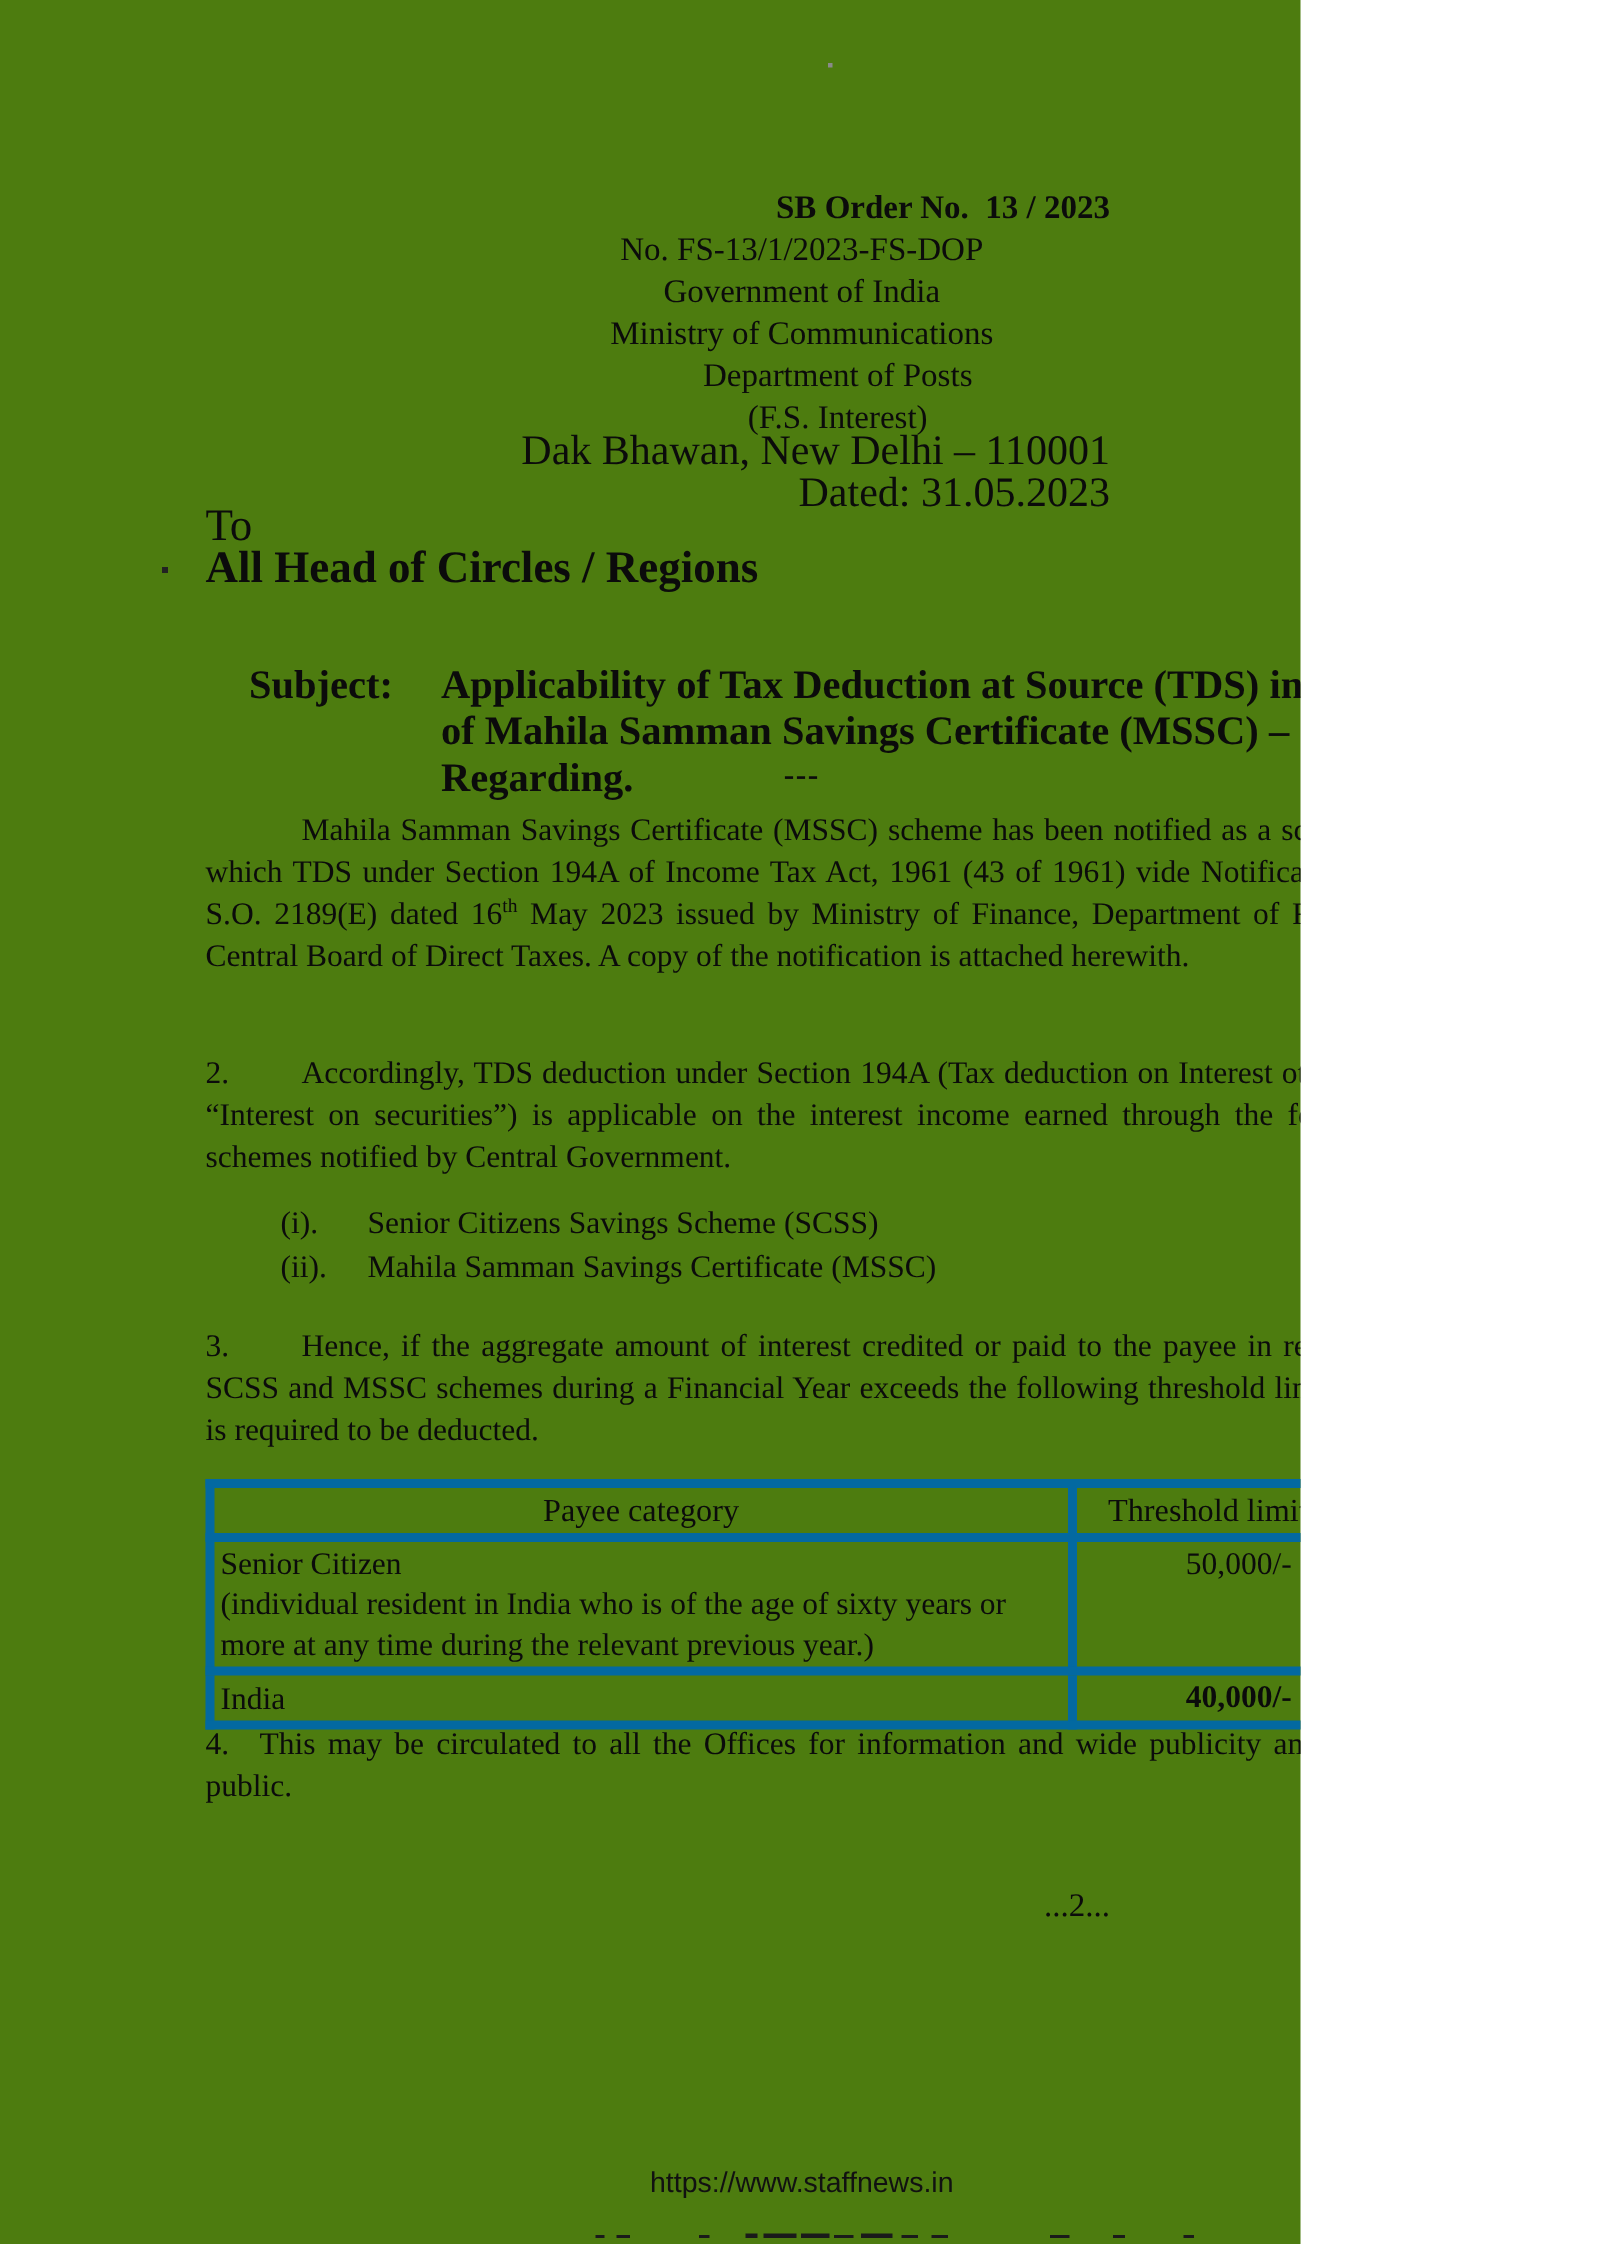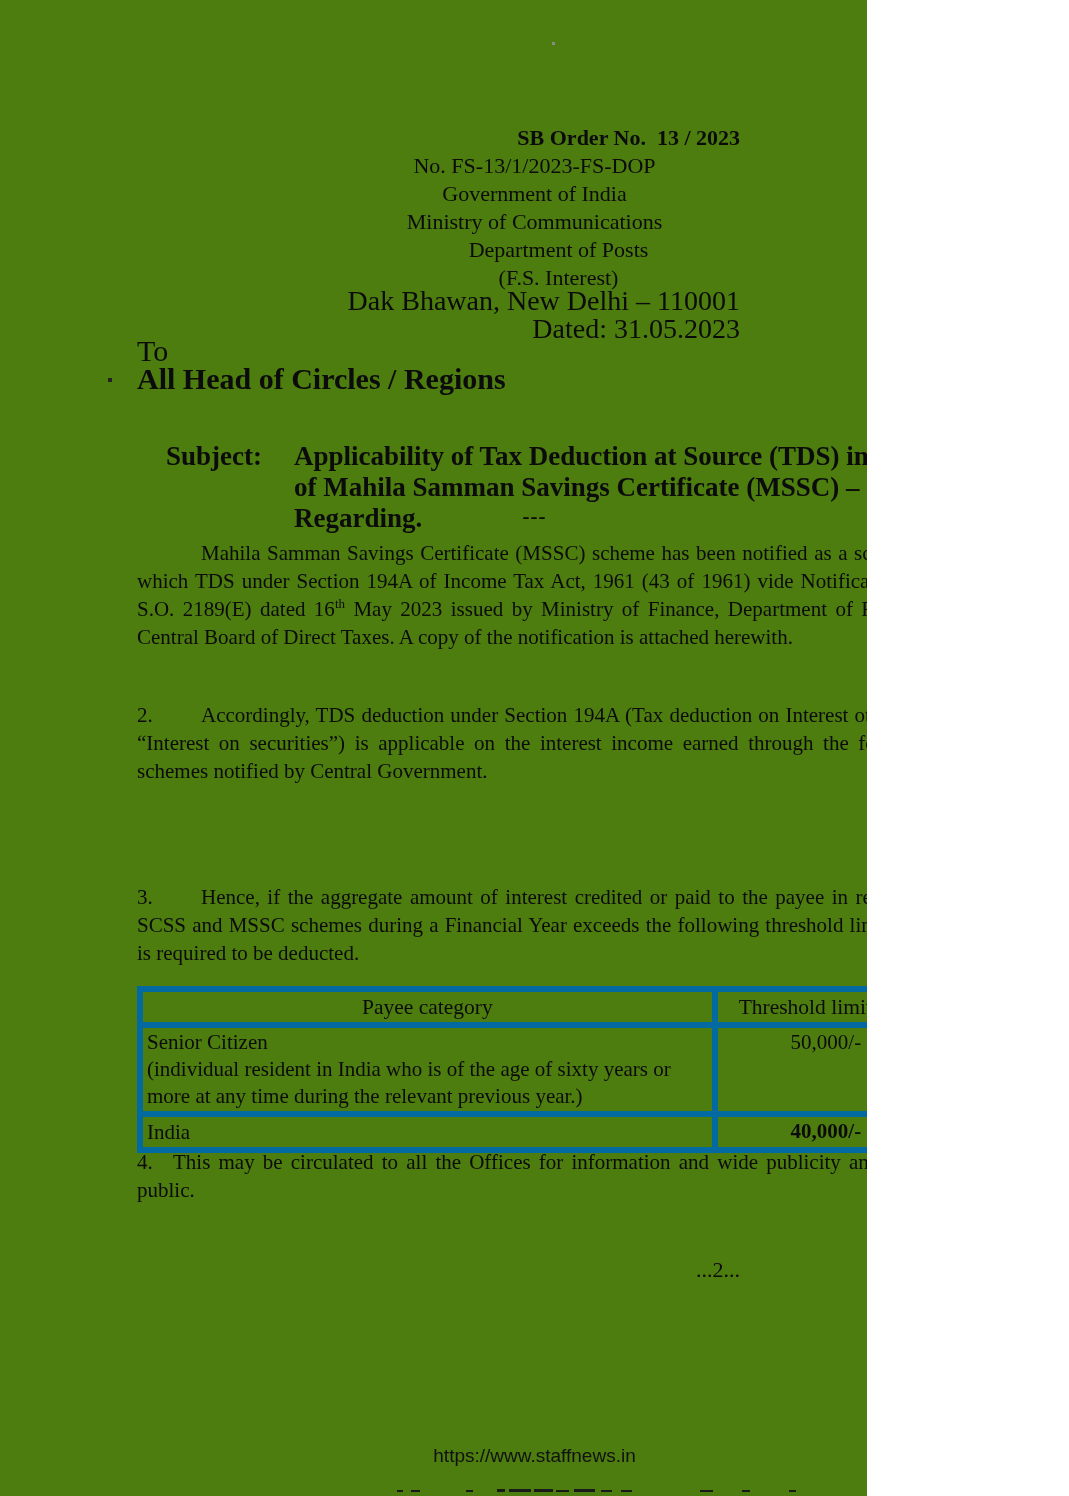--- a/index.html
+++ b/index.html
@@ -145,20 +145,24 @@
     <span class="subj-label">Subject:</span>
     <span class="subj-text">Applicability of Tax Deduction at Source (TDS) in respect of Mahila Samman Savings Certificate (MSSC) – Regarding.</span>
   </div>
 
   <div class="separator">---</div>
 
   <div class="para para1"><span>Mahila Samman Savings Certificate (MSSC) scheme has been notified as a scheme in which TDS under Section 194A of Income Tax Act, 1961 (43 of 1961) vide Notification No. S.O. 2189(E) dated 16</span><sup>th</sup><span> May 2023 issued by Ministry of Finance, Department of Revenue, Central Board of Direct Taxes. A copy of the notification is attached herewith.</span></div>
 
   <div class="para para2"><span class="num">2.</span><span>Accordingly, TDS deduction under Section 194A (Tax deduction on Interest other than “Interest on securities”) is applicable on the interest income earned through the following schemes notified by Central Government.</span></div>
 
+  <div class="scheme-list">
+    <span class="item"><span class="marker">(i).</span><span>Senior Citizens Savings Scheme (SCSS)</span></span>
+    <span class="item"><span class="marker">(ii).</span><span>Mahila Samman Savings Certificate (MSSC)</span></span>
+  </div>
 
   <div class="para para3"><span class="num">3.</span><span>Hence, if the aggregate amount of interest credited or paid to the payee in respect of SCSS and MSSC schemes during a Financial Year exceeds the following threshold limit, TDS is required to be deducted.</span></div>
 
   <table class="threshold">
     <thead>
       <tr>
         <th>Payee category</th>
         <th>Threshold limit in ₹</th>
       </tr>
     </thead>

